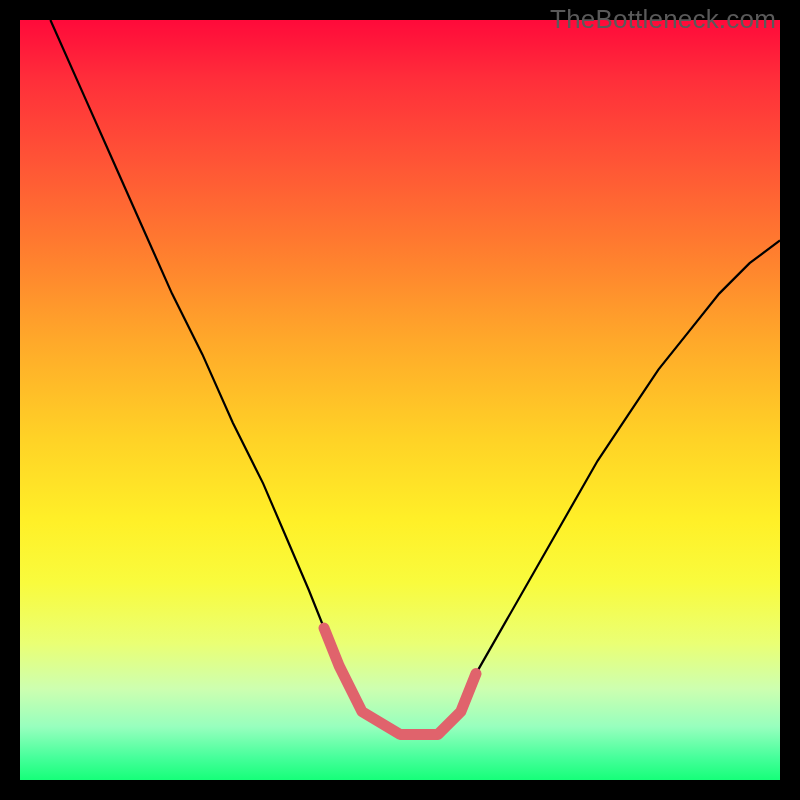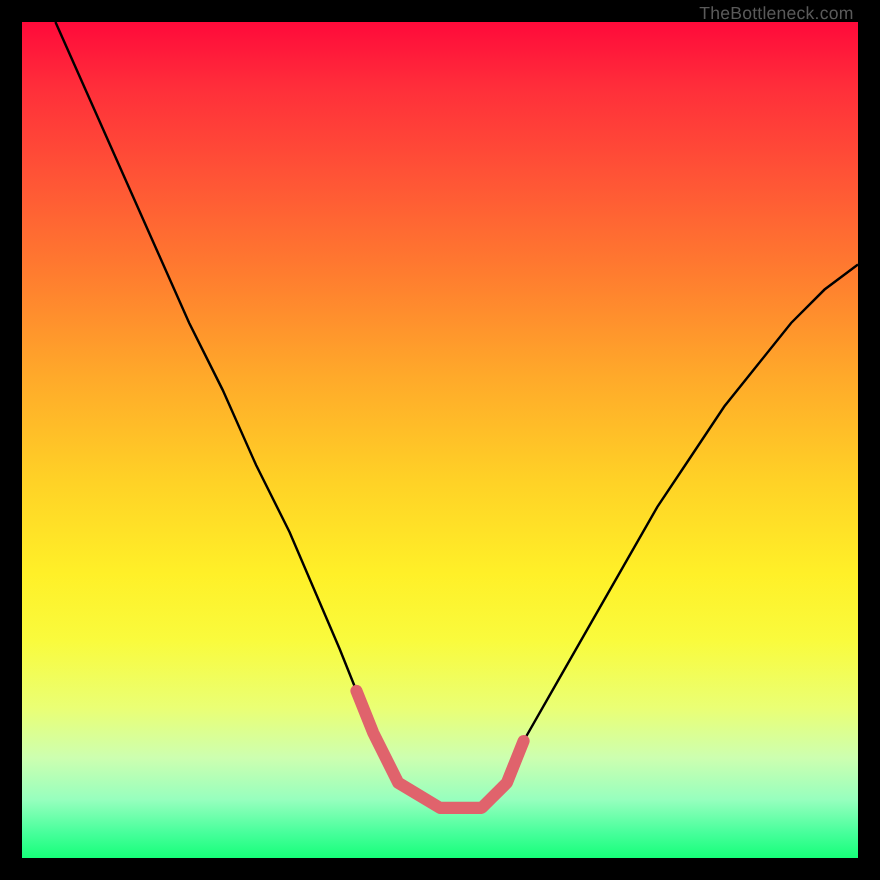--- a/index.html
+++ b/index.html
@@ -43,21 +43,21 @@
       #97ffbe 93%,
       #47ff9b 97%,
       #16ff79 100%
     );
   }
   .watermark {
     position: absolute;
     top: 4px;
     right: 24px;
     color: #5a5a5a;
-    font-size: 16px;
+    font-size: 26px;
     font-weight: 500;
     letter-spacing: 0.2px;
     user-select: none;
   }
   svg.curves {
     position: absolute;
     inset: 0;
     width: 100%;
     height: 100%;
   }

